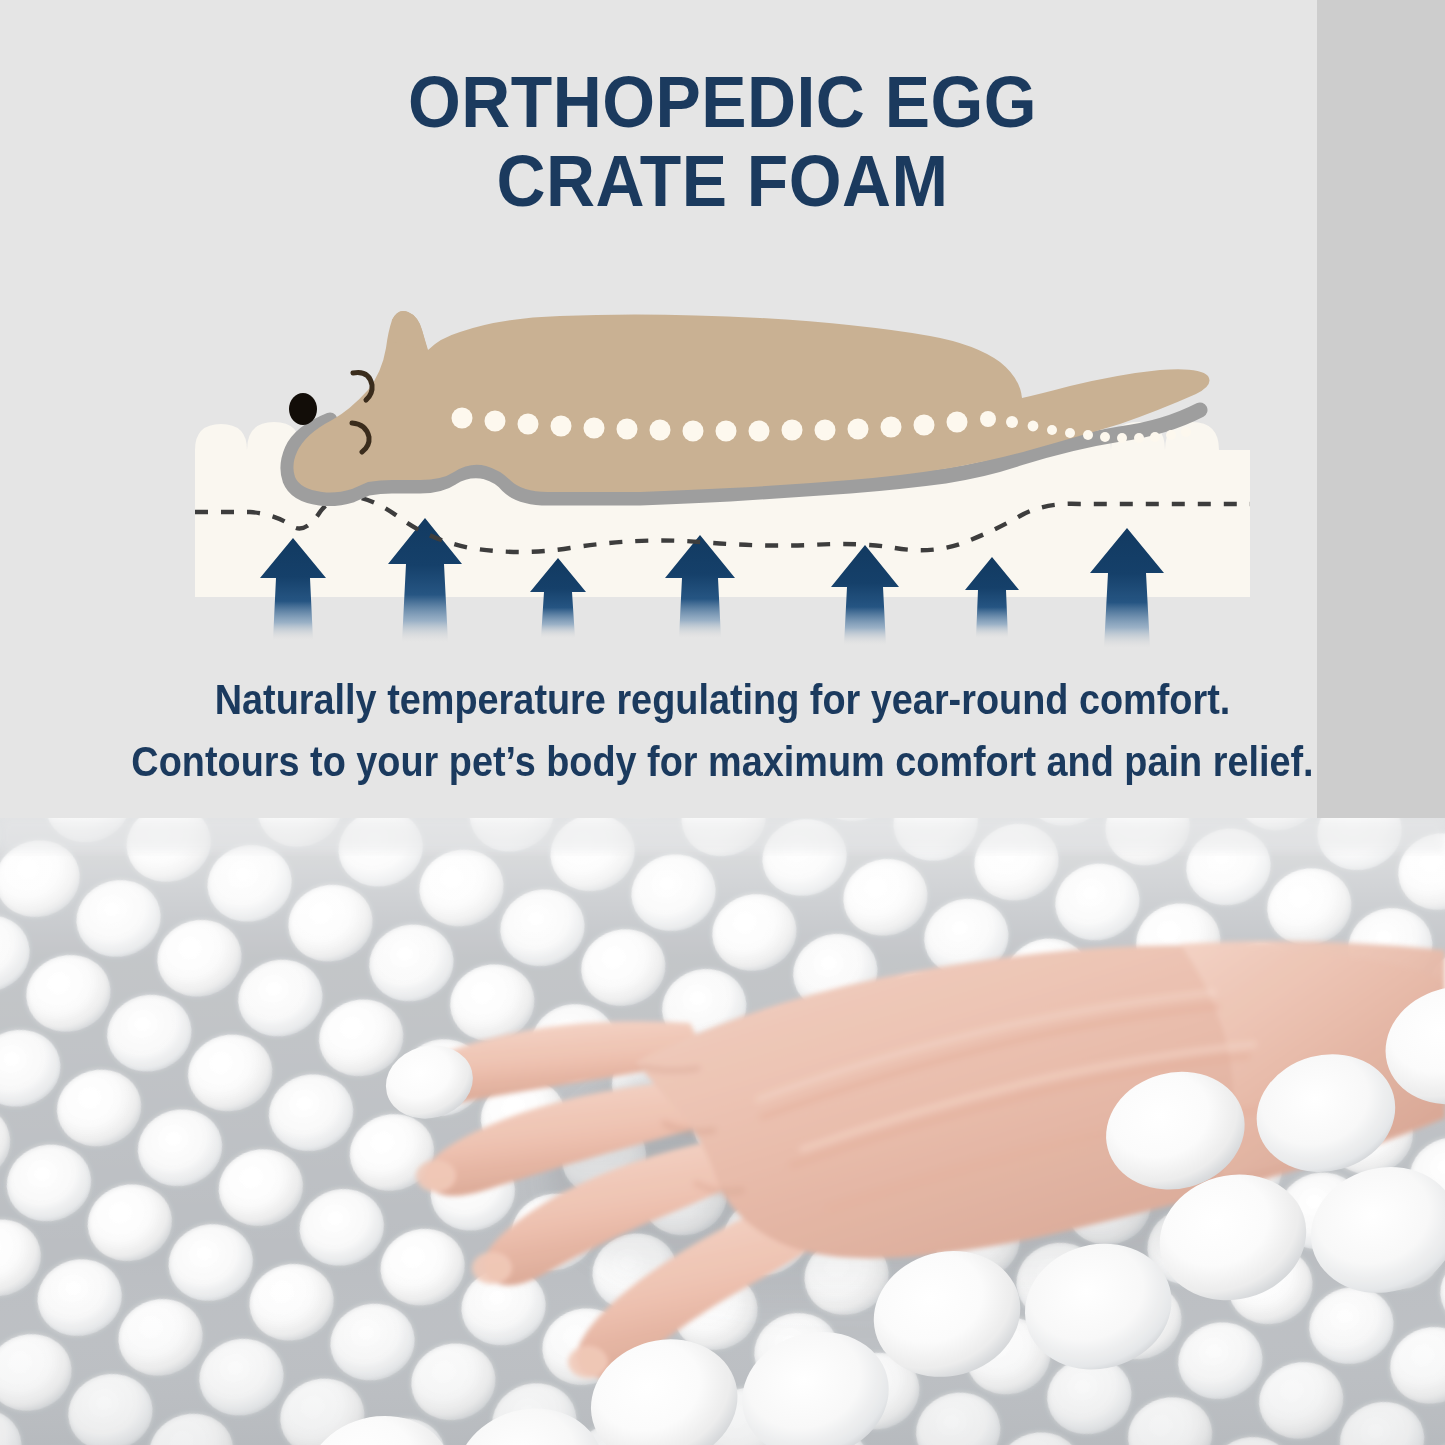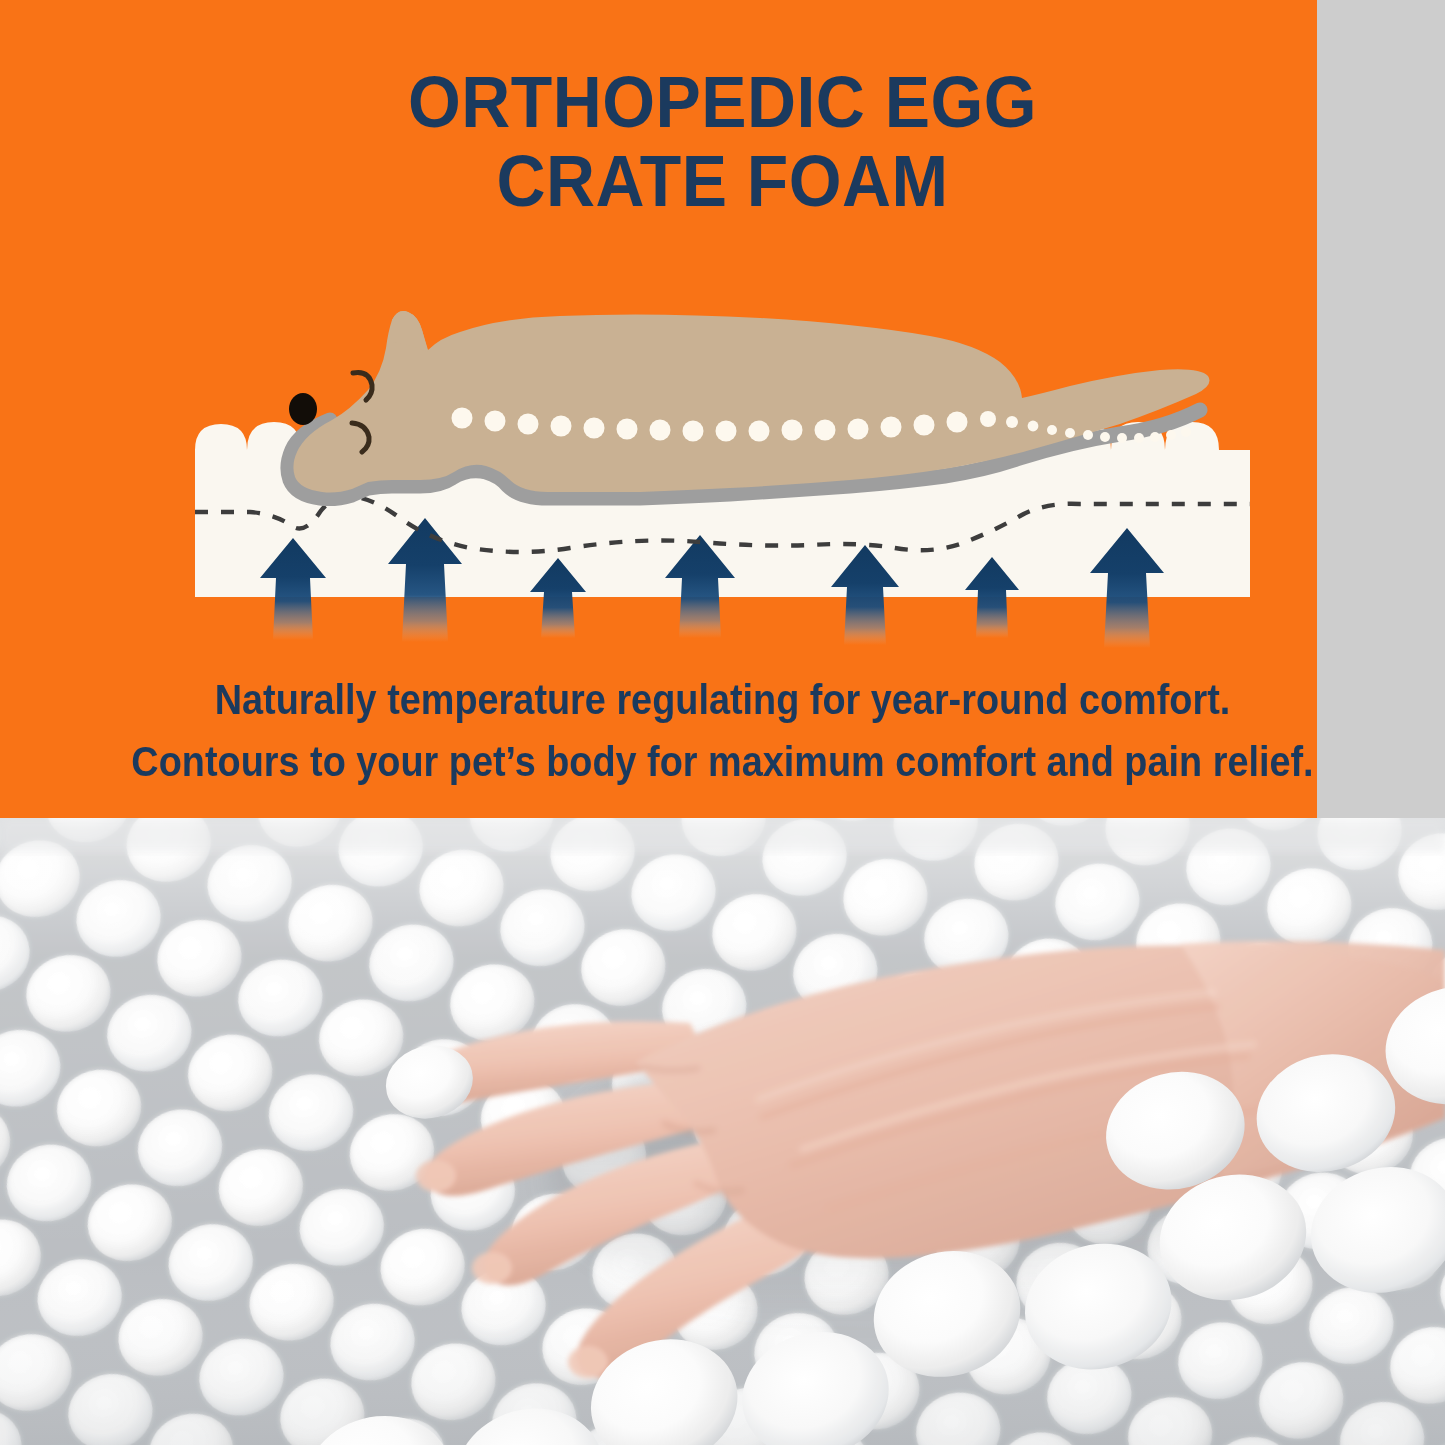--- a/index.html
+++ b/index.html
@@ -6,21 +6,21 @@
   body{
     width:1445px;height:1445px;overflow:hidden;
     font-family:"Liberation Sans","DejaVu Sans",sans-serif;
     background:#cdcdcd;
   }
   #page{position:relative;width:1445px;height:1445px;overflow:hidden;background:#cdcdcd;}
 
   
   #info-panel{
     position:absolute;left:0;top:0;width:1317px;height:818px;
-    background:#f97316;
+    background:#e5e5e5;
   }
 
   
   #headline{
     position:absolute;left:0;top:62px;width:1445px;
     text-align:center;
     color:#1b3a5e;
     font-family:"Liberation Sans","DejaVu Sans",sans-serif;
     font-weight:700;
     font-size:73px;

